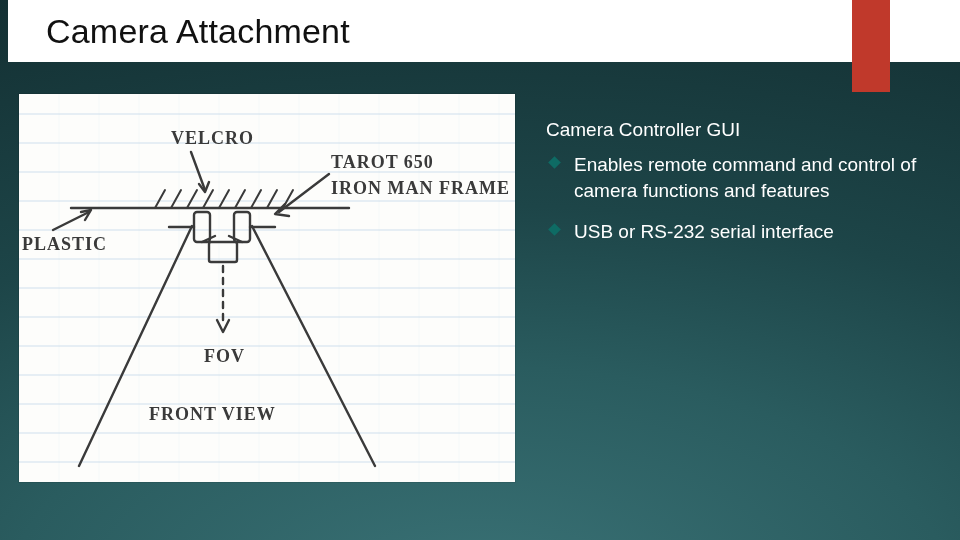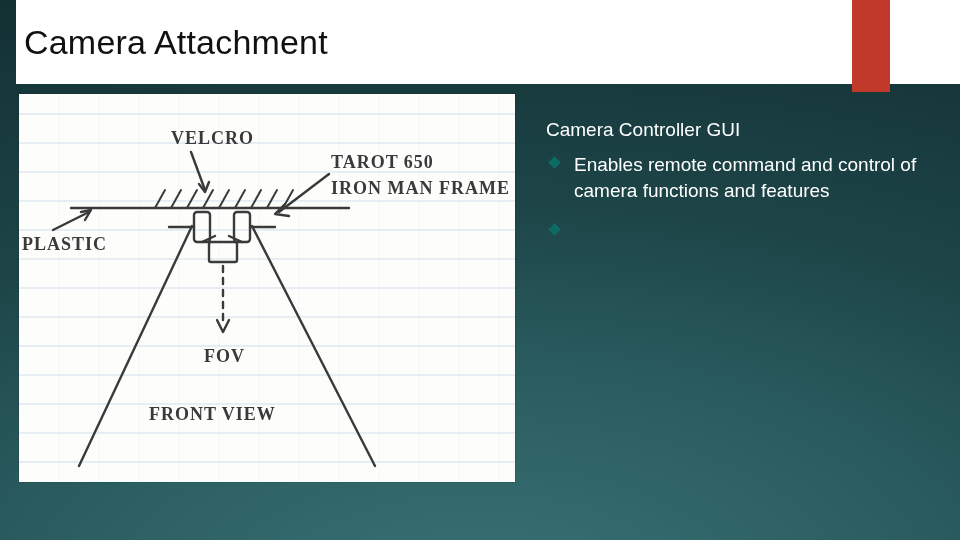--- a/index.html
+++ b/index.html
@@ -13,27 +13,27 @@
   .slide {
     position: relative;
     width: 960px;
     height: 540px;
     background: radial-gradient(ellipse 140% 120% at 50% 110%, #3a7276 0%, #2a5c5f 35%, #1d4548 60%, #132f32 100%);
     color: #ffffff;
   }
   .title-bar {
     position: absolute;
     top: 0;
-    left: 16px;
+    left: 8px;
     right: 0;
-    height: 84px;
+    height: 62px;
     background: #ffffff;
     display: flex;
     align-items: center;
-    padding-left: 8px;
+    padding-left: 38px;
     box-sizing: border-box;
   }
   .title-text {
     font-size: 34px;
     font-weight: 400;
     color: #111;
     letter-spacing: 0.2px;
   }
   .accent-block {
     position: absolute;
@@ -194,16 +194,17 @@
 
   <div class="subhead">Camera Controller GUI</div>
 
   <ul class="bullets">
     <li>
       <span class="diamond-icon"></span>
       <span>Enables remote command and control of camera functions and features</span>
     </li>
     <li>
       <span class="diamond-icon"></span>
+      <span>USB or RS-232 serial interface</span>
     </li>
   </ul>
 
 </div>
 
 </body></html>

